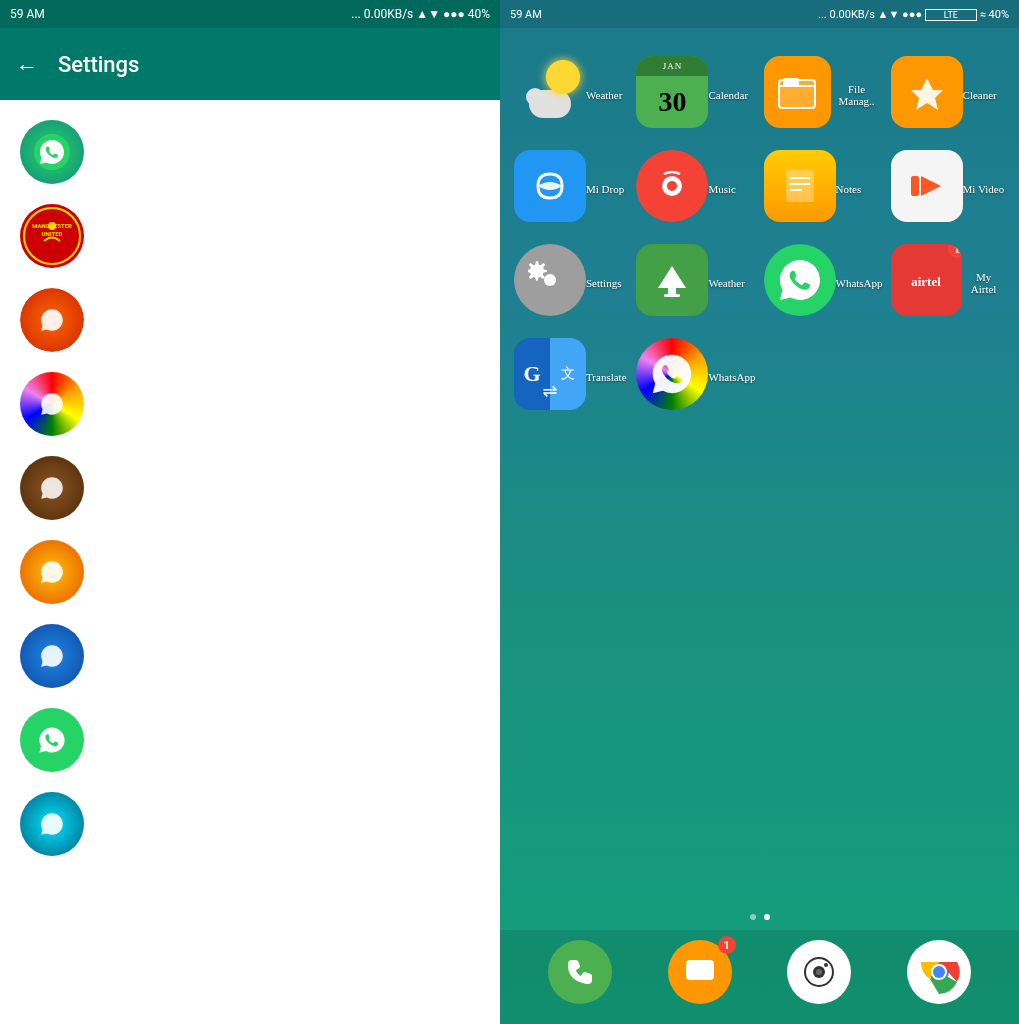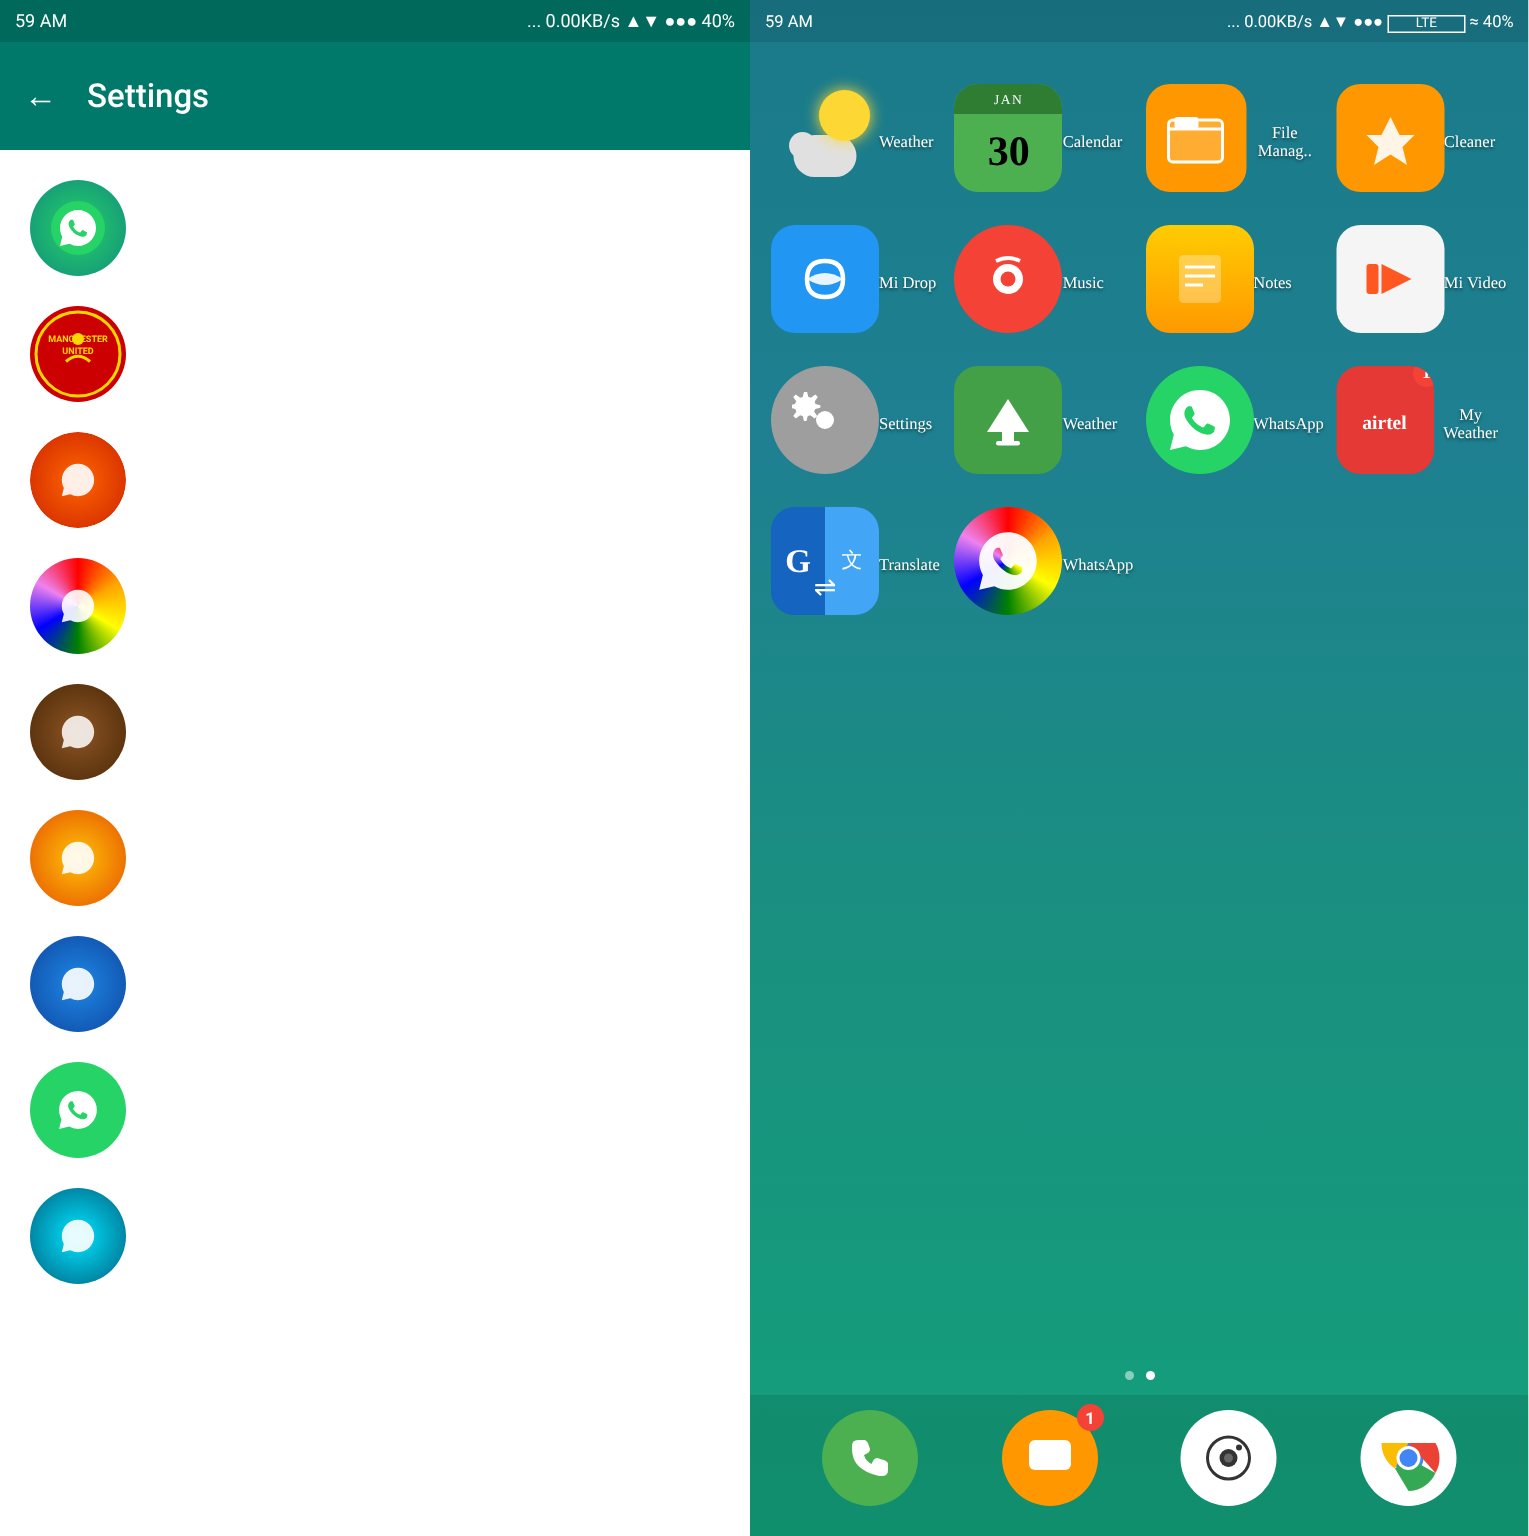--- a/index.html
+++ b/index.html
@@ -446,21 +446,21 @@
       <span class="grid-app-label">WhatsApp</span>
     </div>
 
     <div class="grid-app">
       <div class="grid-app-icon" style="background:#e53935; border-radius:16px; position:relative;">
         <div class="badge">1</div>
         <svg width="44" height="44" viewBox="0 0 44 44">
           <text x="22" y="28" text-anchor="middle" fill="#fff" font-size="13" font-weight="bold">airtel</text>
         </svg>
       </div>
-      <span class="grid-app-label">My Weather</span>
+      <span class="grid-app-label">My Airtel</span>
     </div>
 
 
     <div class="grid-app">
       <div class="grid-app-icon" style="border-radius:16px; overflow:hidden; background:#1565c0;">
         <div style="width:72px; height:72px; position:relative;">
           <div style="position:absolute; left:0; top:0; width:36px; height:72px; background:#1565c0; display:flex; align-items:center; justify-content:center;">
             <span style="color:#fff; font-size:22px; font-weight:bold;">G</span>
           </div>
           <div style="position:absolute; right:0; top:0; width:36px; height:72px; background:#42a5f5; display:flex; align-items:center; justify-content:center;">

